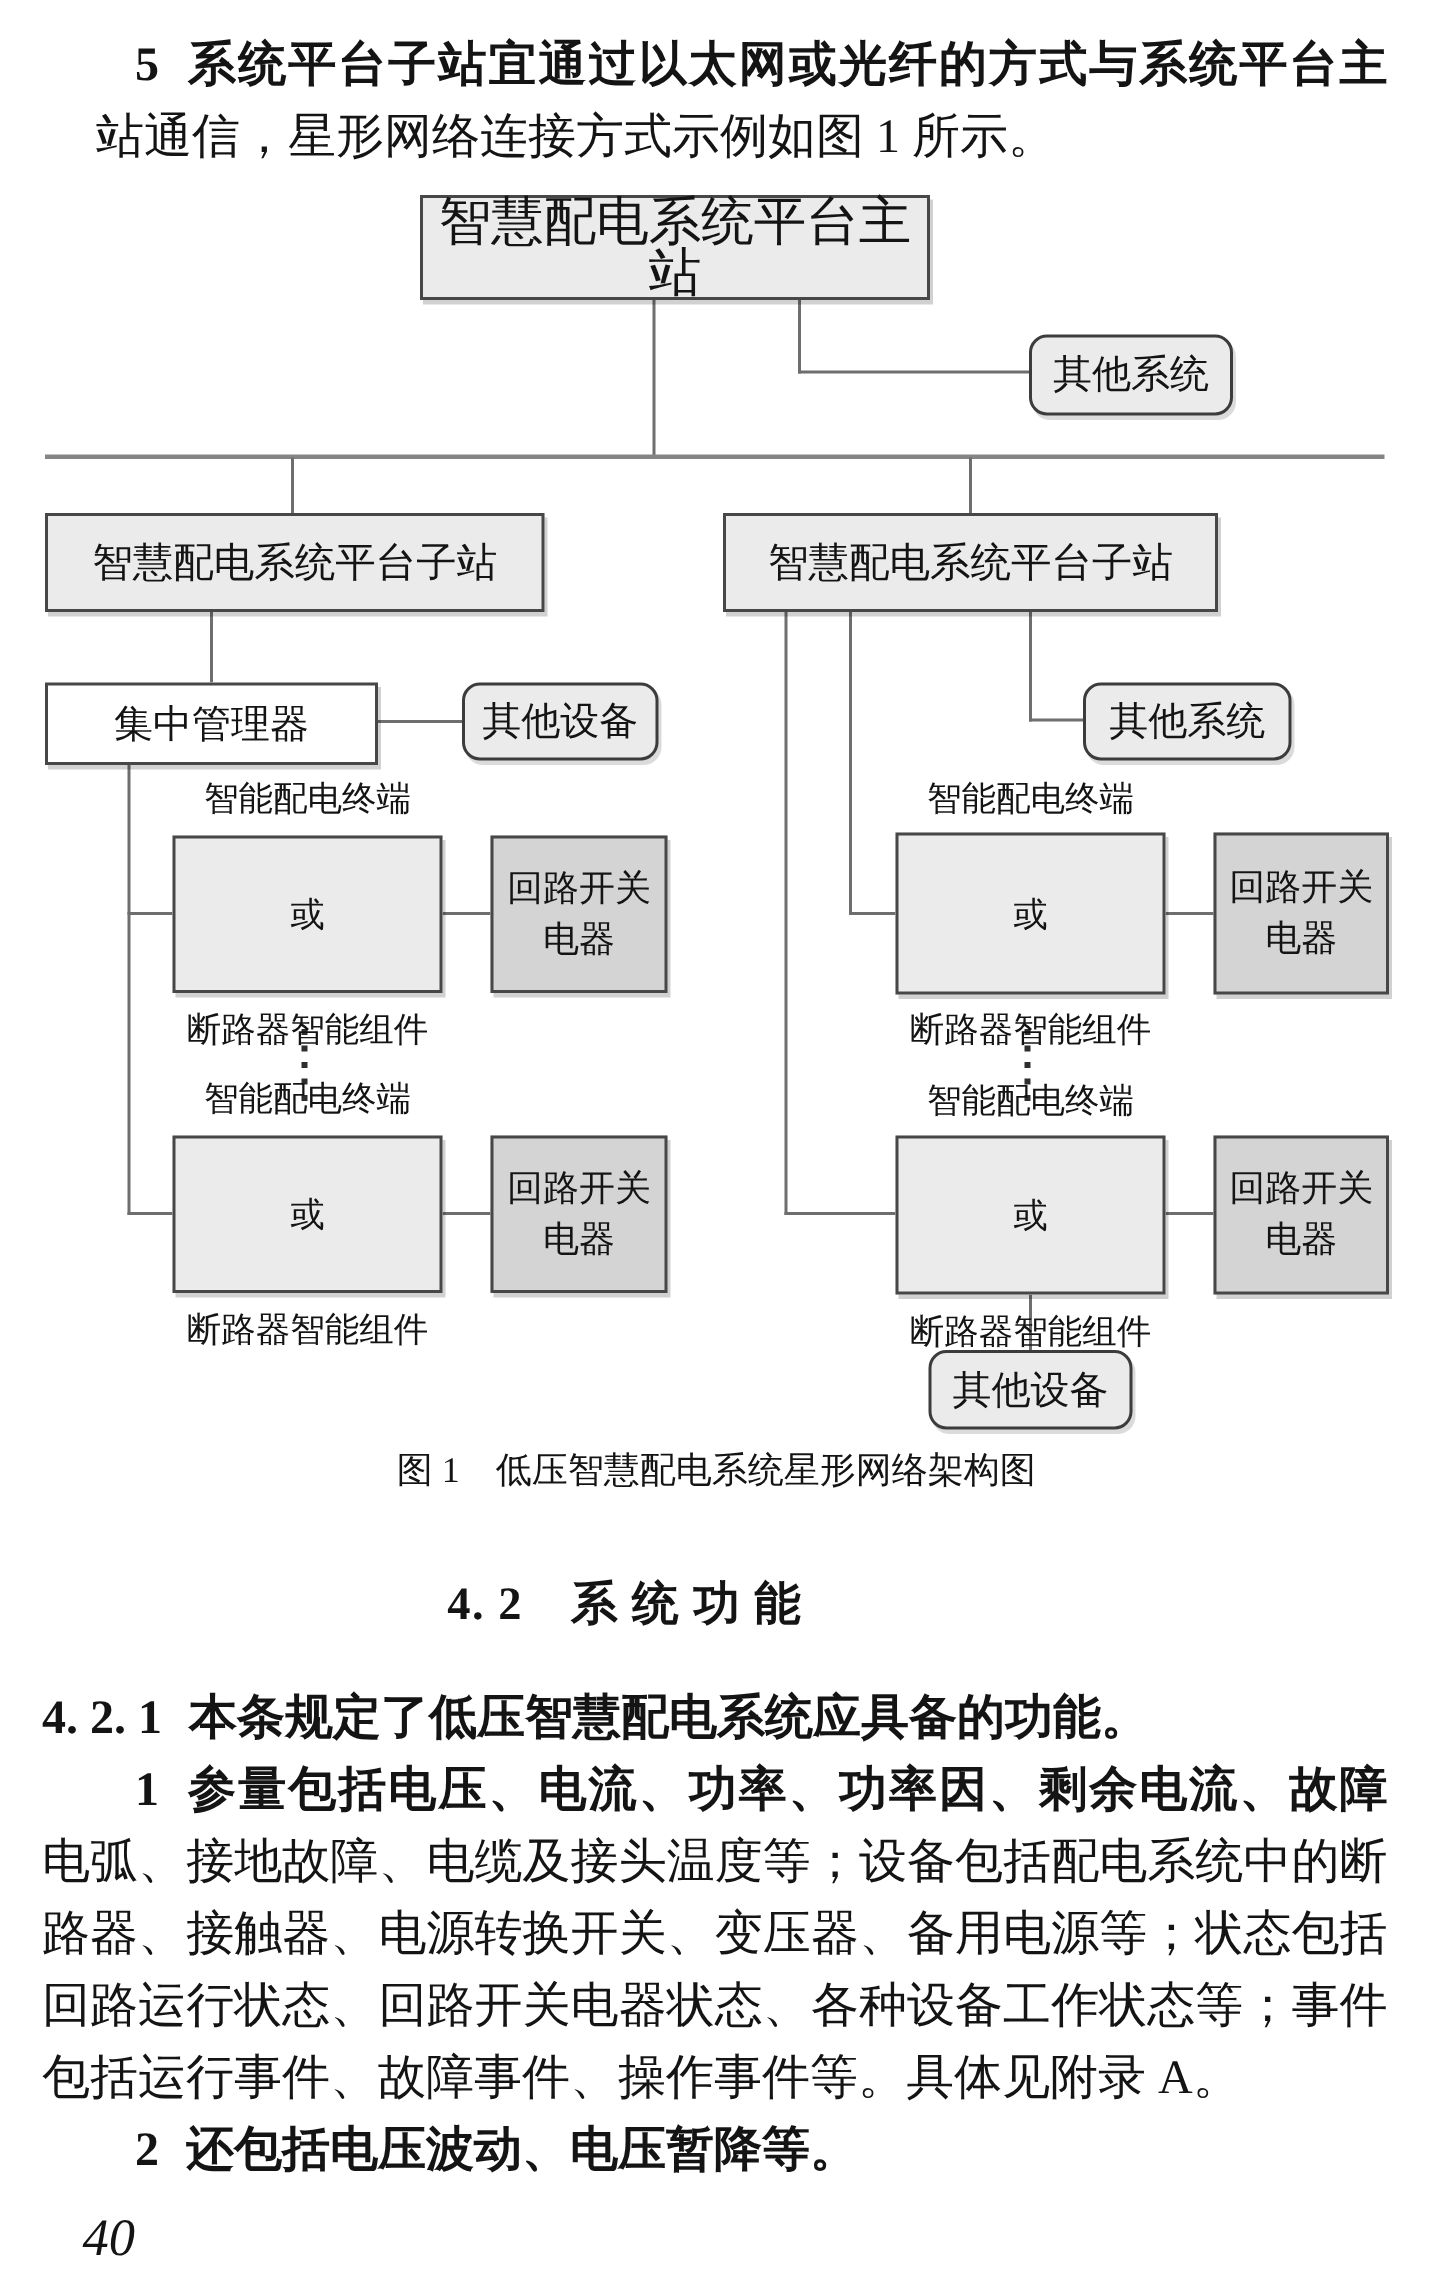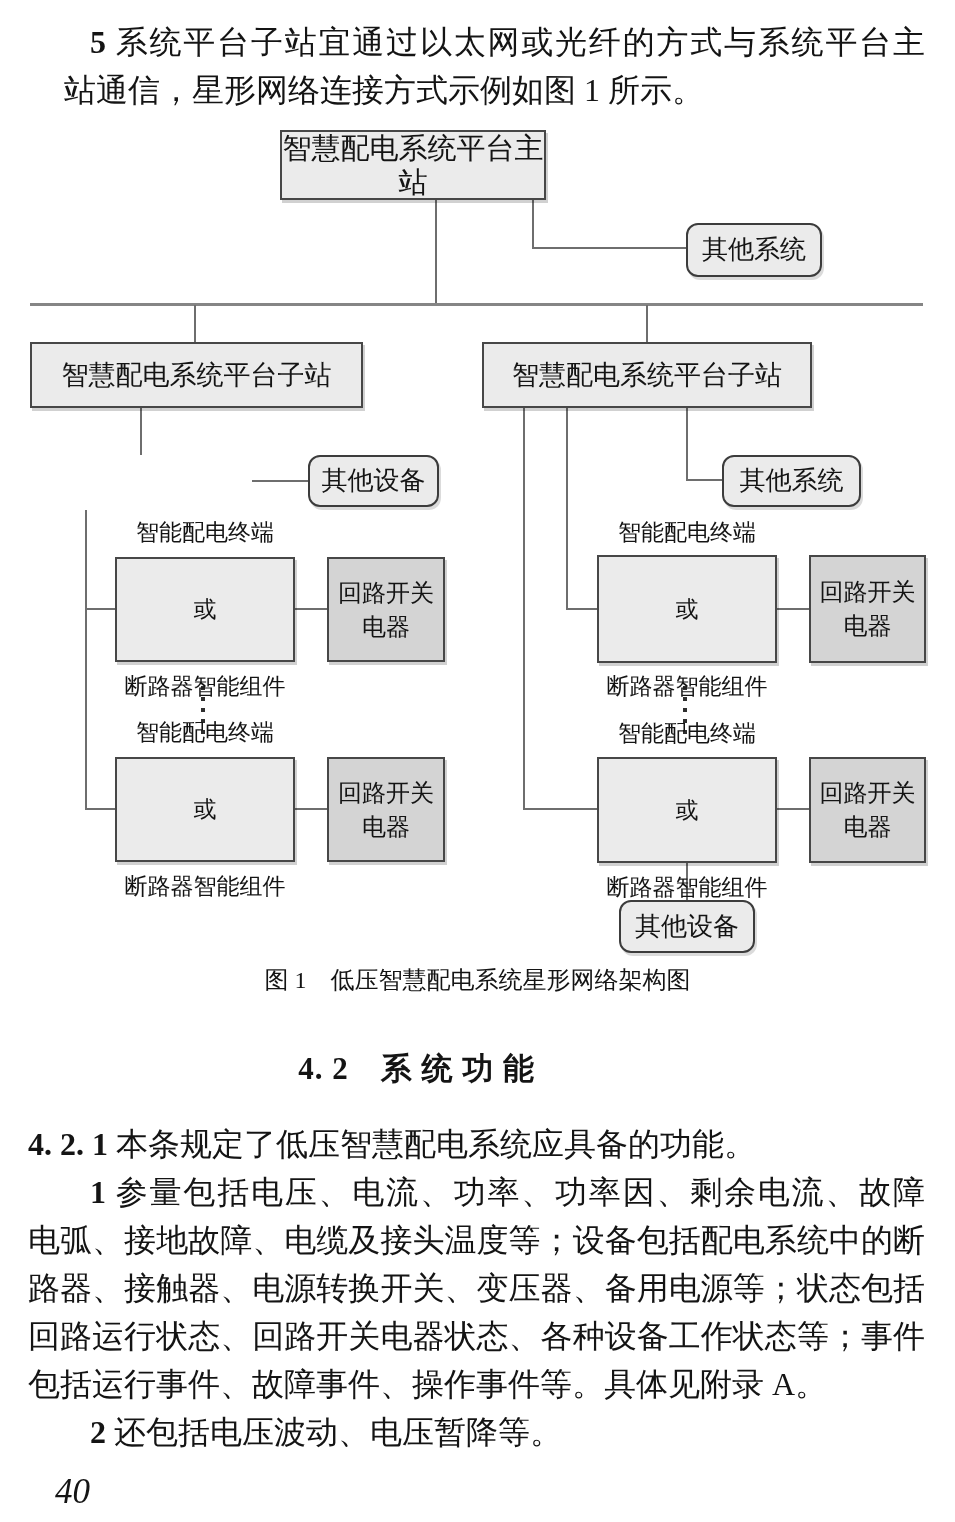--- a/index.html
+++ b/index.html
@@ -5,21 +5,21 @@
   html,body{margin:0;padding:0;}
   body{
     width:955px;height:1522px;position:relative;background:#ffffff;
     font-family:"Liberation Serif","DejaVu Serif",serif;color:#141414;
     overflow:hidden;
   }
   .abs{position:absolute;}
   .txt{font-size:32px;line-height:48px;white-space:nowrap;}
   .jline{text-align:justify;text-align-last:justify;text-justify:inter-character;overflow:hidden;}
   .b{font-weight:bold;}
-  .gap{margin-left:8px;}
+  .gap{margin-left:18px;font-weight:bold;}
   .indent{padding-left:62px;box-sizing:border-box;}
   
   .node{
     position:absolute;display:flex;flex-direction:column;align-items:center;justify-content:center;
     text-align:center;border:2px solid #474747;background:#ebebeb;
     box-shadow:2px 3px 0 rgba(0,0,0,0.18);box-sizing:border-box;
     font-size:26px;line-height:34px;
   }
   .node.dark{background:#d4d4d4;}
   .node.white{background:#ffffff;}
@@ -73,34 +73,37 @@
       <i></i>
     </div>
   <div class="dots" style="left:683px;top:686px;">
       <i></i>
       <i></i>
       <i></i>
       <i></i>
       <i></i>
     </div>
 
-  <div class="node" style="left:280px;top:130px;width:266px;height:70px;font-size:29px;">
+  <div class="node" style="left:280px;top:130px;width:340px;height:70px;font-size:35px;">
       <span>智慧配电系统平台主站</span>
     </div>
   <div class="node round" style="left:686px;top:223px;width:136px;height:54px;">
       <span>其他系统</span>
     </div>
 
   <div class="node" style="left:30px;top:342px;width:333px;height:66px;font-size:27px;">
       <span>智慧配电系统平台子站</span>
     </div>
   <div class="node" style="left:482px;top:342px;width:330px;height:66px;font-size:27px;">
       <span>智慧配电系统平台子站</span>
     </div>
 
+  <div class="node white" style="left:30px;top:455px;width:222px;height:55px;">
+      <span>集中管理器</span>
+    </div>
   <div class="node round" style="left:308px;top:455px;width:131px;height:52px;">
       <span>其他设备</span>
     </div>
   <div class="node round" style="left:722px;top:455px;width:139px;height:52px;">
       <span>其他系统</span>
     </div>
 
   <div class="node small" style="left:115px;top:557px;width:180px;height:105px;">
     <span>智能配电终端</span>
       <span>或</span>

